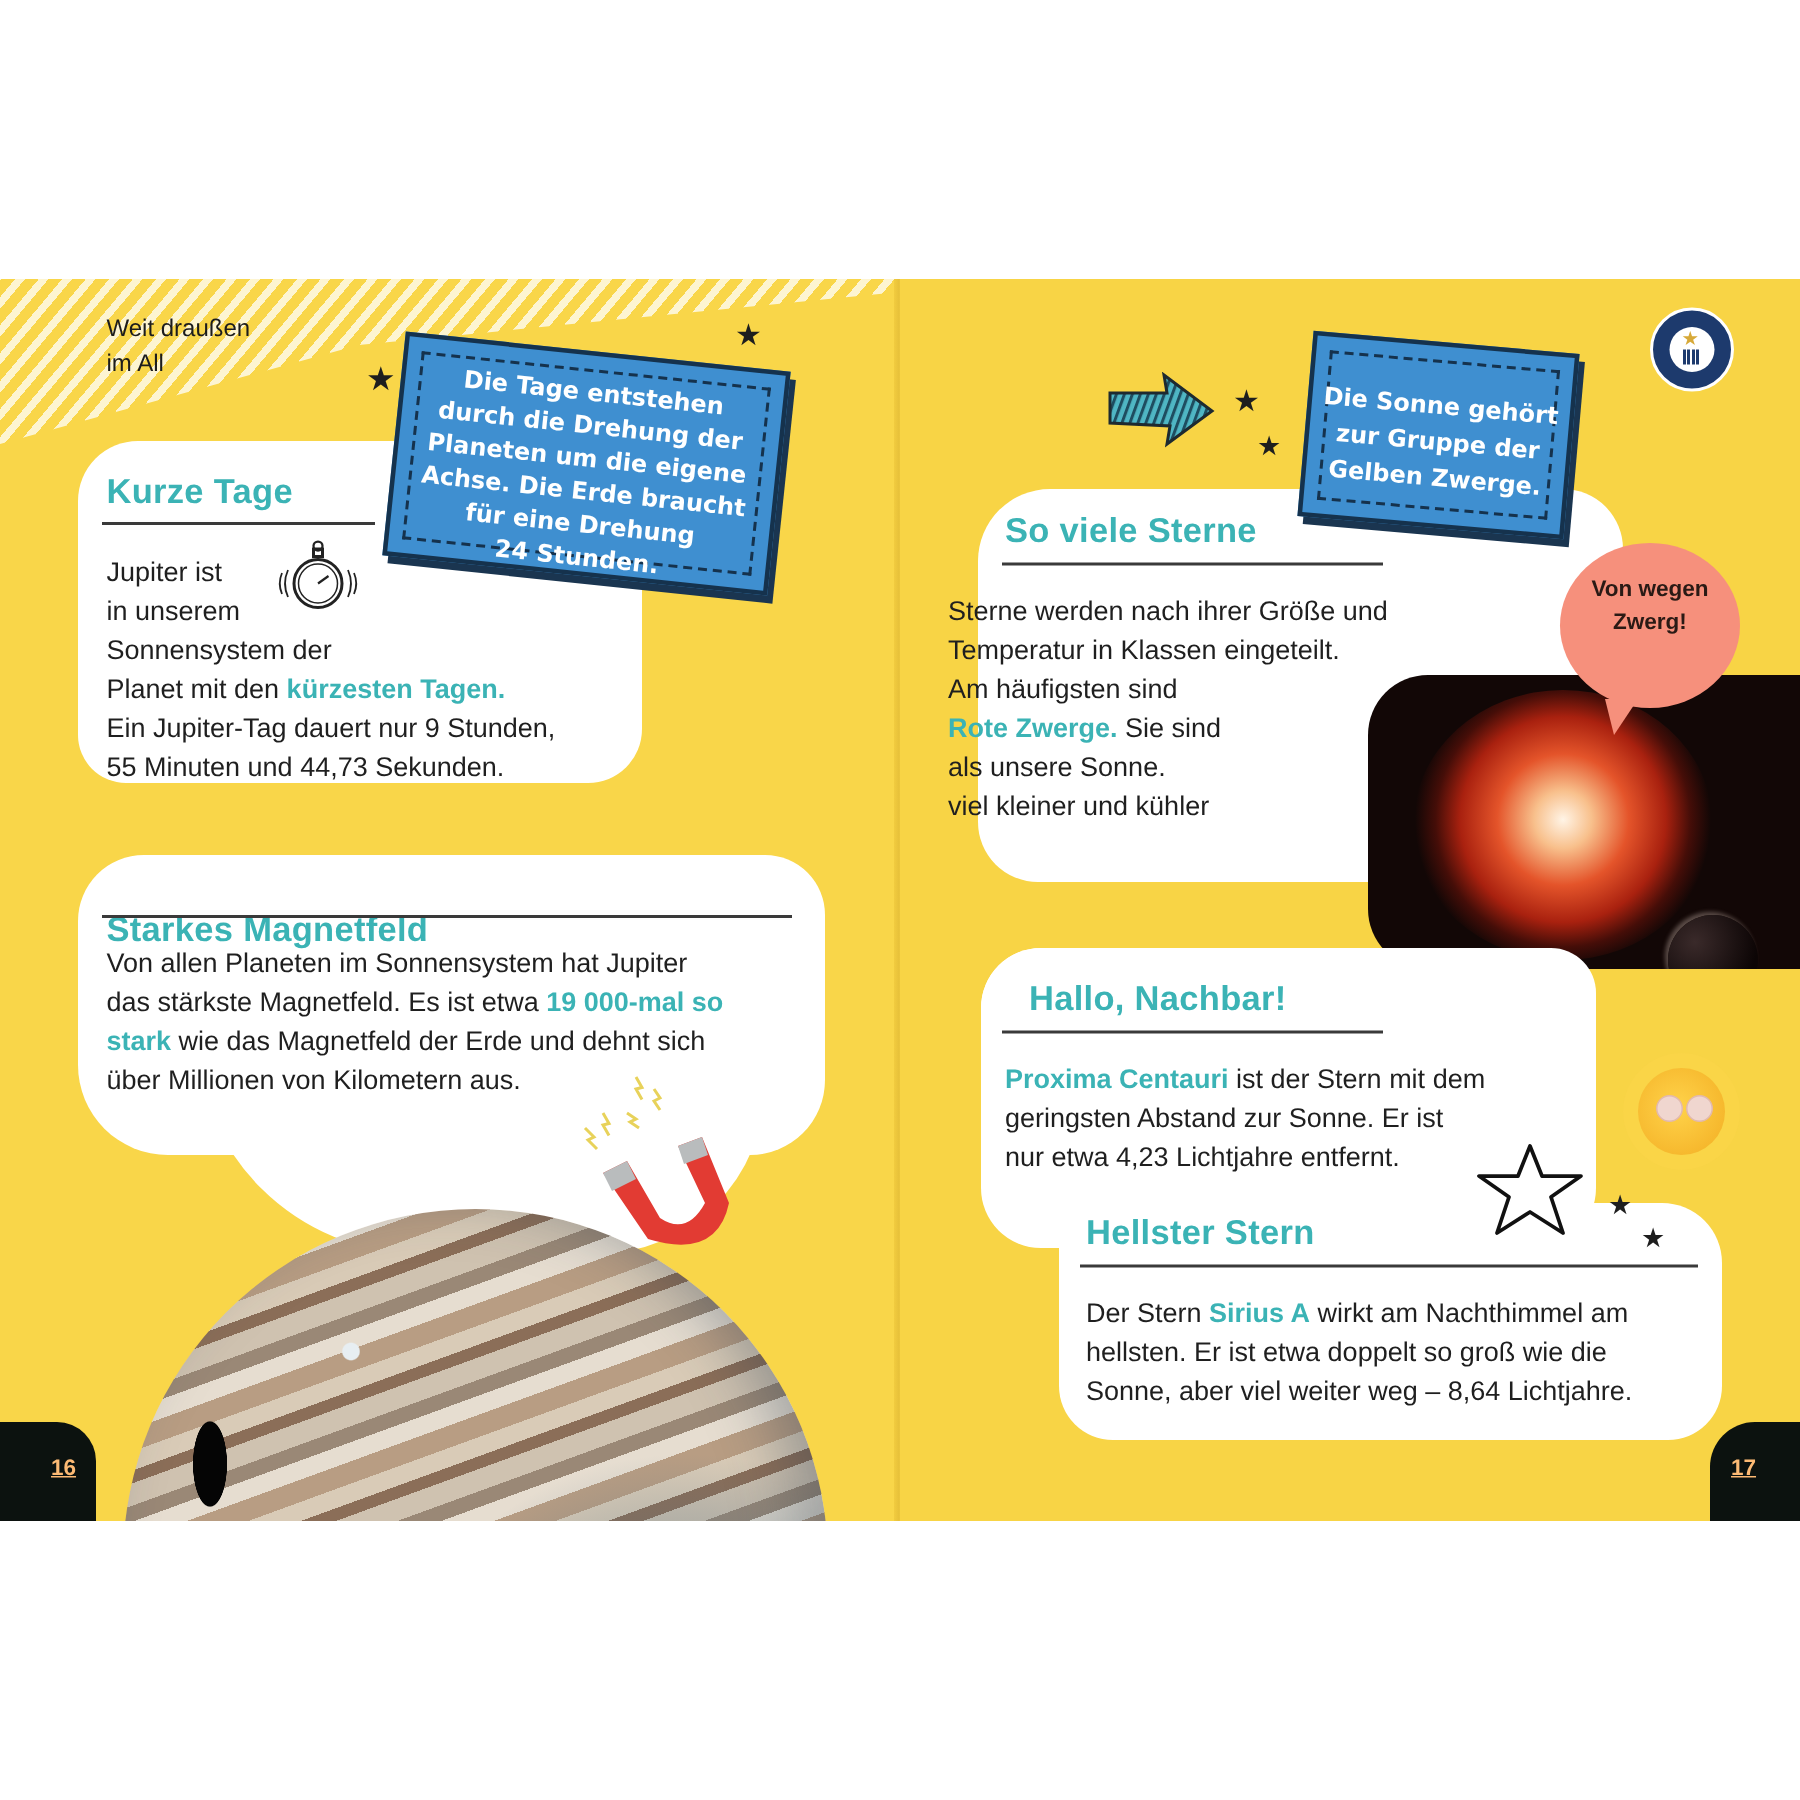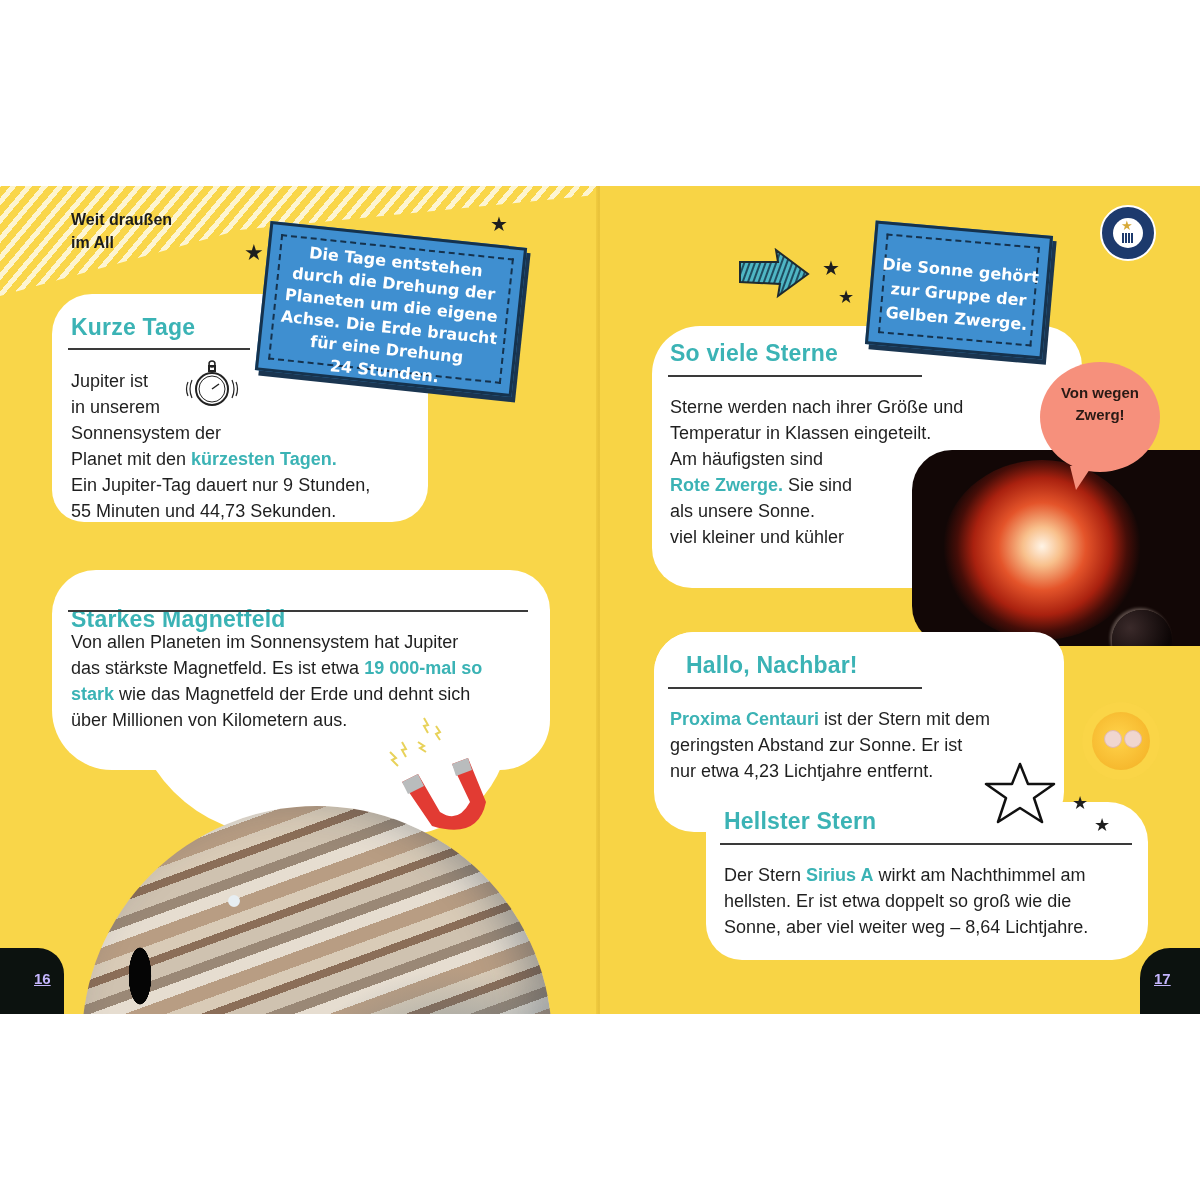--- a/index.html
+++ b/index.html
@@ -12,21 +12,21 @@
   .page-left { left: 0; width: 598px; background: #f9d649; }
   .page-right { left: 600px; width: 600px; background: #f8d445; }
   .gutter { position: absolute; left: 596px; top: 0; width: 6px; height: 828px;
     background: linear-gradient(90deg, #f2cc3f, #e8c23a 50%, #f2cc3f); }
 
   .stripes {
     position: absolute; left: 0; top: 0; width: 598px; height: 110px;
     background: repeating-linear-gradient(-50deg, rgba(255,255,255,0.75) 0 5px, transparent 5px 12px);
     clip-path: polygon(0 0, 100% 0, 100% 8%, 40% 40%, 0 100%);
   }
-  .section-label { position: absolute; left: 71px; top: 22px; font-weight: bold; font-size: 16px; line-height: 23px; color: #1c1c1c; }
+  .section-label { position: absolute; left: 71px; top: 22px; font-weight: normal; font-size: 16px; line-height: 23px; color: #1c1c1c; }
 
   .blob { position: absolute; background: #ffffff; }
   .h { position: absolute; font-weight: bold; font-size: 23px; color: #3bb3b5; letter-spacing: 0.2px; white-space: nowrap; }
   .rule { position: absolute; height: 2px; background: #3a3a3a; }
   .txt { position: absolute; font-size: 18px; line-height: 26px; color: #1f1f1f; }
   .hl { color: #3bb3b5; font-weight: bold; }
 
   .note {
     position: absolute; background: #3f8fd0; border: 3px solid #15324d; color: #ffffff;
     font-family: "DejaVu Sans", sans-serif; font-weight: bold; text-align: center;
@@ -39,21 +39,21 @@
   .note span { position: relative; display: block; }
 
   .page-num-left {
     position: absolute; left: 0; top: 762px; width: 64px; height: 66px; background: #0c120f;
     border-top-right-radius: 26px;
   }
   .page-num-right {
     position: absolute; right: 0; top: 762px; width: 60px; height: 66px; background: #0c120f;
     border-top-left-radius: 30px;
   }
-  .page-num-left span, .page-num-right span { position: absolute; color: #c4b5fd; font-weight: bold; font-size: 15px; top: 22px; text-decoration: underline; }
+  .page-num-left span, .page-num-right span { position: absolute; color: #fdba74; font-weight: bold; font-size: 15px; top: 22px; text-decoration: underline; }
   .page-num-left span { left: 34px; } .page-num-right span { left: 14px; }
 
   .star { position: absolute; color: #1e1e1e; font-size: 22px; line-height: 1; }
   .jupiter {
     position: absolute; left: 82px; top: 620px; width: 470px; height: 470px; border-radius: 50%;
     background:
       radial-gradient(ellipse 16px 40px at 58px 170px, #050505 70%, transparent 72%),
       radial-gradient(circle 9px at 152px 95px, #e7eef2 60%, transparent 70%),
       radial-gradient(ellipse at 80% 80%, #4a6d84 0%, transparent 40%),
       repeating-linear-gradient(160deg, #b89d83 0 14px, #d9cbb7 14px 26px, #8b6e58 26px 34px, #cfc2b0 34px 48px, #9a8876 48px 58px, #e6ddd0 58px 70px);
@@ -201,21 +201,21 @@
       </pattern>
     </defs>
     <path d="M2 14 L40 14 L38 2 L70 26 L40 48 L42 36 L2 34 Z" fill="url(#st)" stroke="#1e2a30" stroke-width="2"></path>
   </svg>
   <div class="star" style="left:822px; top:72px; font-size:20px;">★</div>
   <div class="star" style="left:838px; top:102px; font-size:18px;">★</div>
 
   <div class="blob" style="left:652px; top:140px; width:430px; height:262px; border-radius:48px 40px 30px 40px;"></div>
   <div class="h" style="left:670px; top:154px;">So viele Sterne</div>
   <div class="rule" style="left:668px; top:189px; width:254px;"></div>
-  <div class="txt" style="left:670px; top:208px; width:340px;">
+  <div class="txt" style="left:632px; top:208px; width:340px;">
     <div>Sterne werden nach ihrer Größe und</div>
     <div>Temperatur in Klassen eingeteilt.</div>
     <div>Am häufigsten sind</div>
     <div><span class="hl">Rote Zwerge.</span><span> Sie sind</span></div>
     <div>als unsere Sonne.</div>
     <div>viel kleiner und kühler</div>
   </div>
 
   <div class="note" style="left:870px; top:42px; width:178px; height:124px; transform: rotate(5deg); font-size:16px; line-height:24px; padding-top:28px; box-sizing:border-box;">
     <span>Die Sonne gehört</span>

